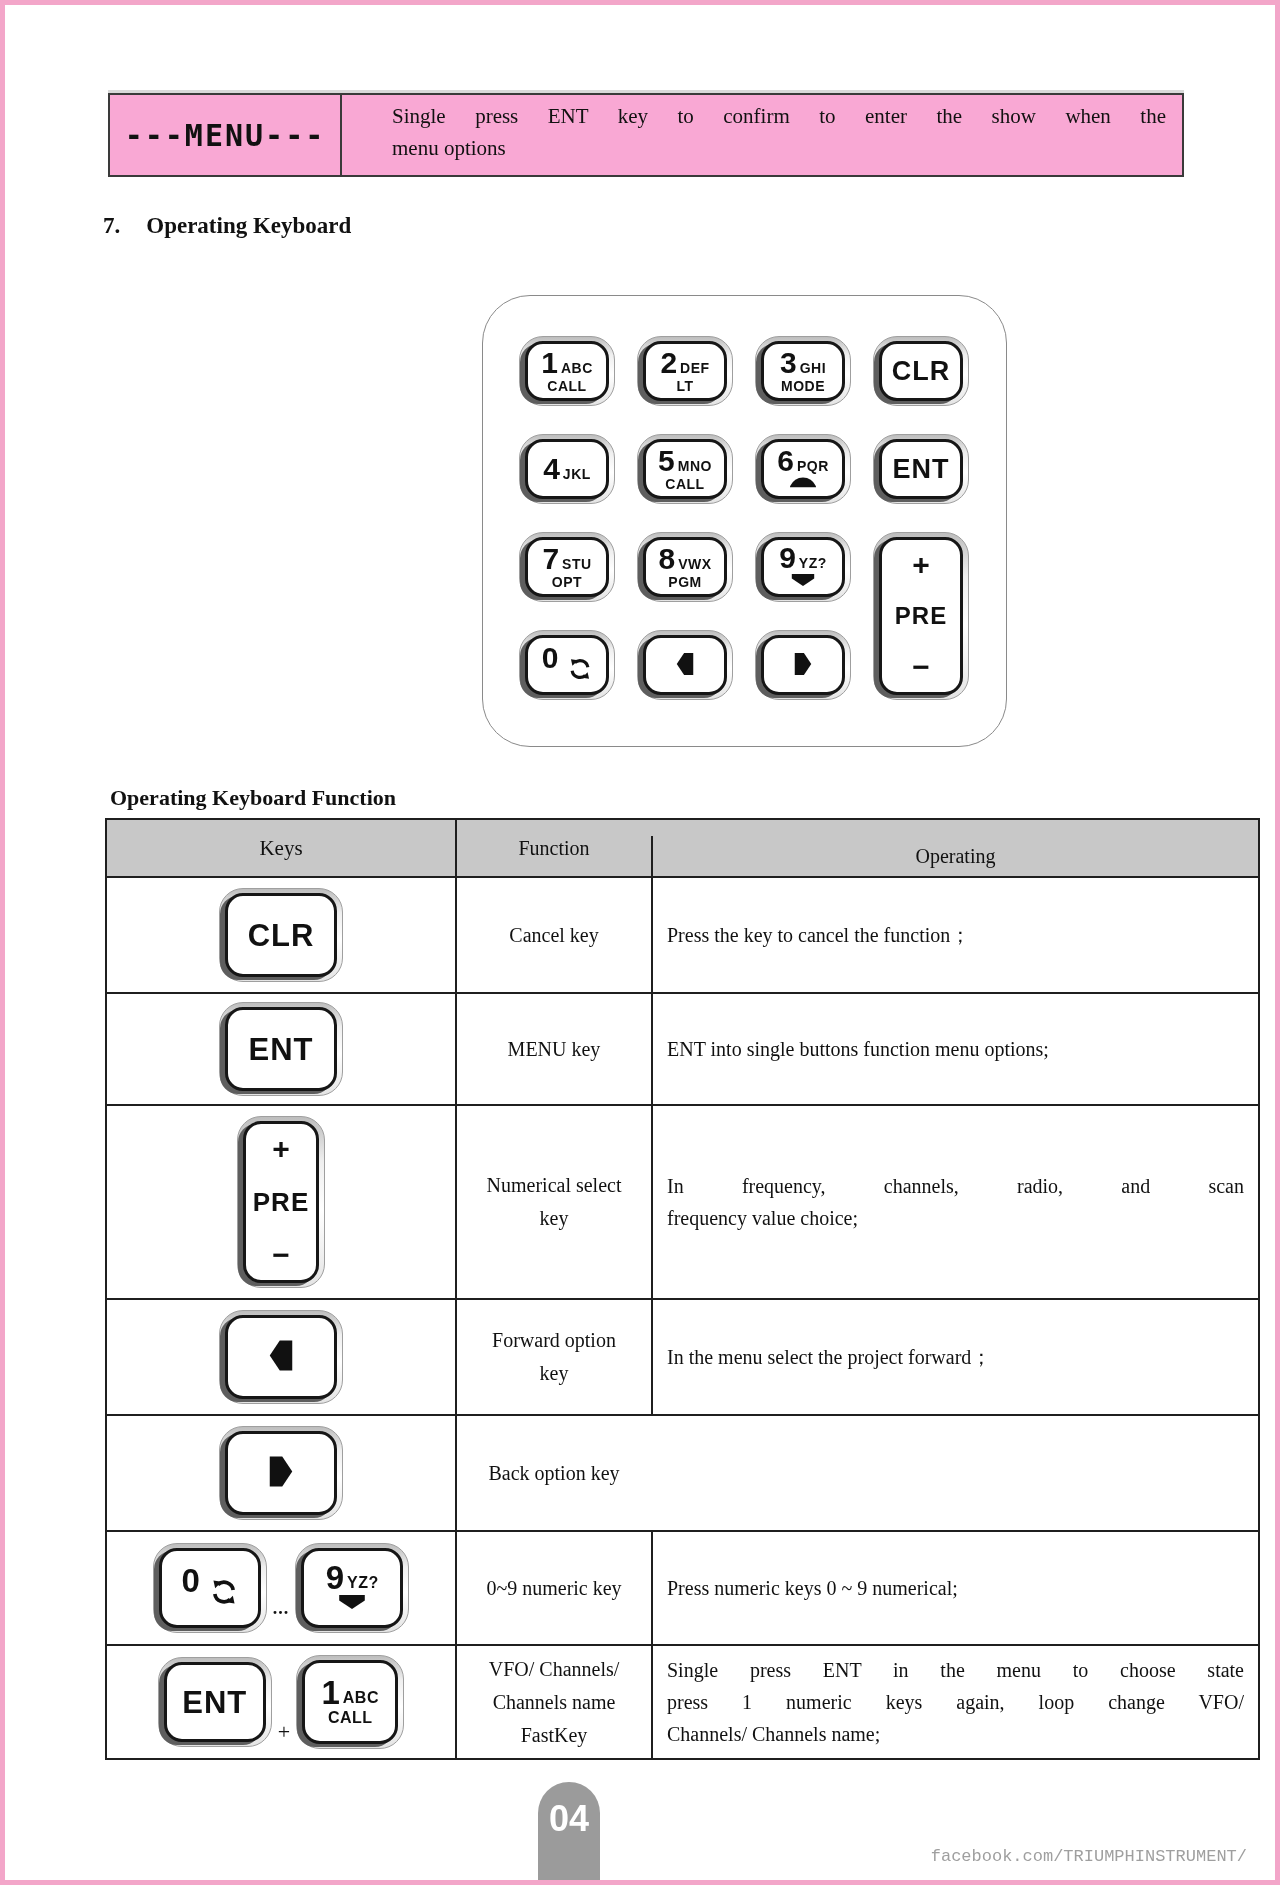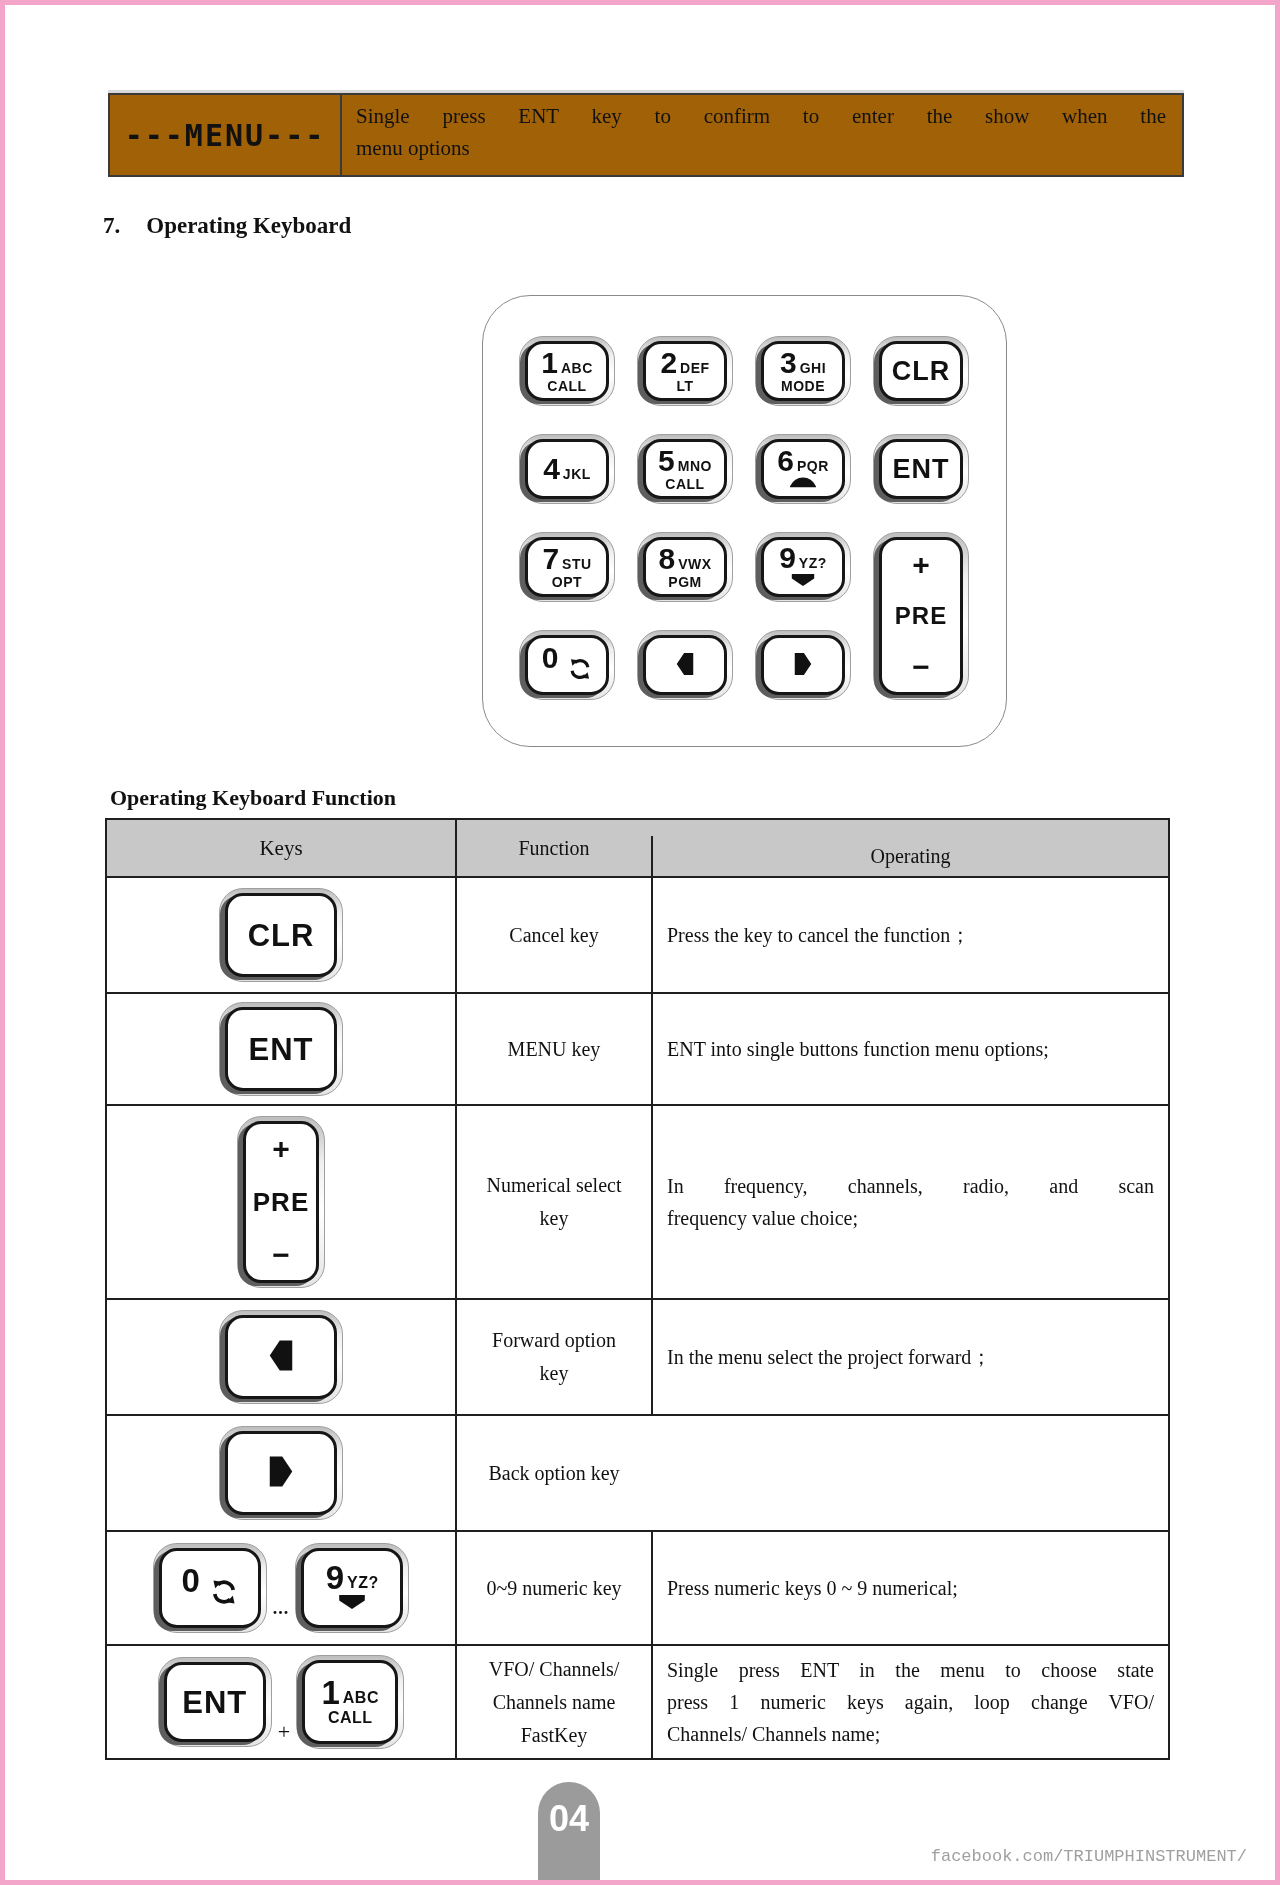--- a/index.html
+++ b/index.html
@@ -2,22 +2,22 @@
 <html><head>
 <meta charset="utf-8">
 <style>
   html,body{margin:0;padding:0;background:#fff;}
   .page{position:relative;width:1280px;height:1885px;box-sizing:border-box;
         border:5px solid #f3a6c9;background:#ffffff;overflow:hidden;
         font-family:"Liberation Serif",serif;color:#111;}
 
   
   .menu-banner{position:absolute;left:103px;top:88px;width:1072px;height:80px;
-　　  box-sizing:border-box;border:2px solid #3a3a3a;display:flex;background:#a16207;
-      box-shadow:0 -3px 0 #d9d9d9;}
+　　  box-sizing:border-box;border:2px solid #3a3a3a;display:flex;background:#f9a8d4;
+      box-shadow:0 -3px 0 #d9d9d9;gap:36px;}
   .mb-left{width:230px;border-right:2px solid #3a3a3a;display:flex;align-items:center;justify-content:center;}
   .lcd{font-family:"DejaVu Sans Mono",monospace;font-weight:bold;font-size:30px;letter-spacing:2px;}
   .mb-right{flex:1;padding:6px 16px 6px 14px;font-size:21px;line-height:1.5;}
   .jline{text-align:justify;text-align-last:justify;}
 
   
   .sec-head{position:absolute;left:98px;top:208px;font-weight:bold;font-size:23px;}
   .sec-head .sec-title{margin-left:26px;}
 
   
@@ -42,21 +42,21 @@
   .key-pre .key-face{justify-content:space-between;padding:10px 0;}
   .pre-plus,.pre-minus{font-family:"Liberation Sans",sans-serif;font-weight:900;font-size:30px;}
   .pre-label{font-family:"Liberation Sans",sans-serif;font-weight:bold;font-size:24px;letter-spacing:1px;text-align:right;}
   .key-zero .key-face{flex-direction:row;gap:10px;}
   .key-zero .digit{margin-bottom:14px;}
   .key-zero .icon-rot{margin-top:10px;}
   .kp-pre{grid-column:4;grid-row:3 / span 2;}
 
   
   .ft-title{position:absolute;left:105px;top:780px;font-weight:bold;font-size:22px;}
-  .ftable{position:absolute;left:100px;top:813px;width:1065px;box-sizing:border-box;
+  .ftable{position:absolute;left:100px;top:813px;width:1155px;box-sizing:border-box;
           border:2px solid #1f1f1f;background:#fff;}
   .frow{display:flex;border-top:2px solid #1f1f1f;}
   .frow:first-child{border-top:none;}
   .fhead{background:#c8c8c8;min-height:34px;}
   .th{display:flex;align-items:center;justify-content:center;font-size:21px;}
   .c-keys{width:348px;box-sizing:border-box;display:flex;align-items:center;justify-content:center;}
   .c-func{width:196px;box-sizing:border-box;border-left:2px solid #1f1f1f;display:flex;flex-direction:column;
           align-items:center;justify-content:center;font-size:20px;line-height:1.65;text-align:center;}
   .c-op{flex:1;box-sizing:border-box;border-left:2px solid #1f1f1f;display:flex;flex-direction:column;
         justify-content:center;padding:4px 14px;font-size:20px;line-height:1.6;}

